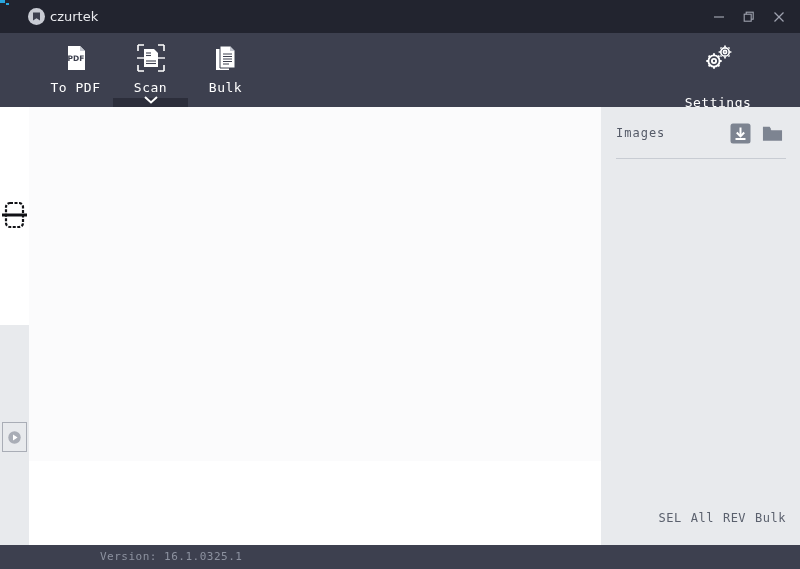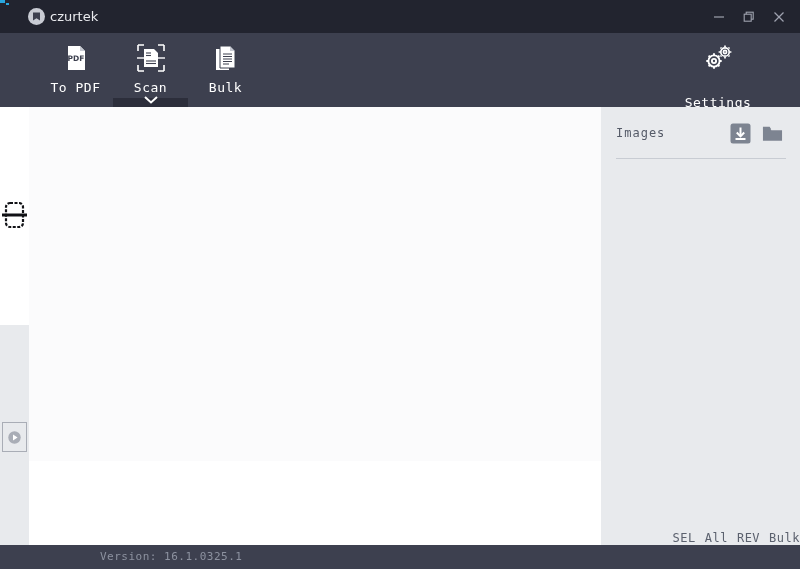--- a/index.html
+++ b/index.html
@@ -240,22 +240,23 @@
     position: absolute;
     left: 15px; top: 51px;
     width: 170px; height: 1px;
     background: #c8ccd3;
   }
   .rp-footer {
     position: absolute;
     left: 0; bottom: 0;
     width: 199px; height: 34px;
     display: flex;
-    align-items: flex-end;
+    align-items: flex-start;
     justify-content: flex-end;
+    padding-right: 14px;
     box-sizing: border-box;
     gap: 9px;
   }
   .rp-fbtn {
     color: #5b616e;
     font-size: 12px;
     letter-spacing: 0.5px;
   }
 
   

